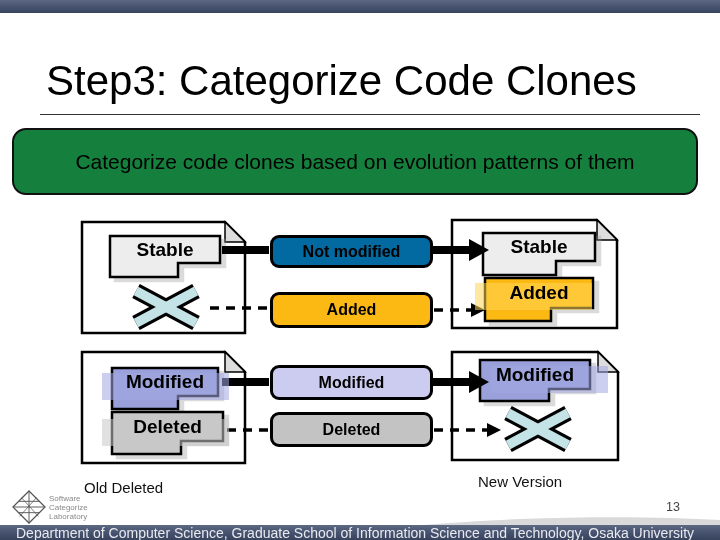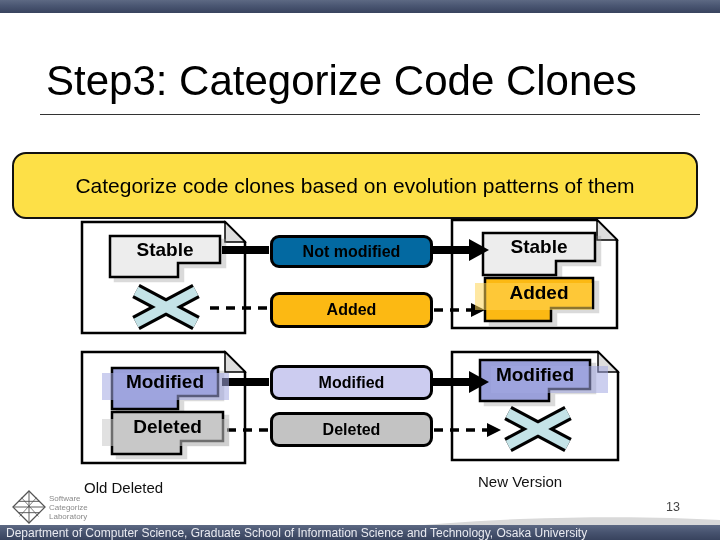--- a/index.html
+++ b/index.html
@@ -48,33 +48,33 @@
   .page-number{position:absolute;left:640px;top:500px;width:40px;text-align:right;
                font-size:12.5px;color:#444;z-index:4;}
 
   .logo{position:absolute;left:12px;top:490px;display:flex;align-items:center;z-index:4;}
   .logo-text{margin-left:3px;font-size:8px;line-height:9px;color:#8a8a8a;}
 
   .bottom-wave{position:absolute;left:0;top:505px;width:720px;height:35px;z-index:1;}
   .footer-bar{position:absolute;left:0;top:525px;width:720px;height:15px;z-index:2;
               background:linear-gradient(180deg,#5d6983 0%,#47536f 50%,#38435e 100%);
               display:flex;align-items:center;}
-  .footer-text{padding-left:6px;font-size:12px;color:#e9eaf0;white-space:nowrap;}
+  .footer-text{padding-left:16px;font-size:14px;color:#e9eaf0;white-space:nowrap;}
 </style>
 </head>
 <body>
 
 <div class="slide">
 
   <div class="top-bar"></div>
 
   <h1 class="title">Step3: Categorize Code Clones</h1>
   <div class="title-rule"></div>
 
-  <div class="subtitle-box" style="background: #fde047; margin-top: 24px;">
+  <div class="subtitle-box" style="background: #15803d;">
     <span>Categorize code clones based on evolution patterns of them</span>
   </div>
 
   <svg class="diagram-svg" viewBox="0 0 720 540" xmlns="http://www.w3.org/2000/svg">
 
     <g>
       <path d="M82,222 H225 L245,242 V333 H82 Z" fill="#fff" stroke="#000" stroke-width="2.5" style="fill: rgb(255, 255, 255);"></path>
       <path d="M225,222 L245,242 L225,242 Z" stroke="#000" stroke-width="1.5" style="fill: rgb(221, 221, 221);"></path>
     </g>
     <g>

